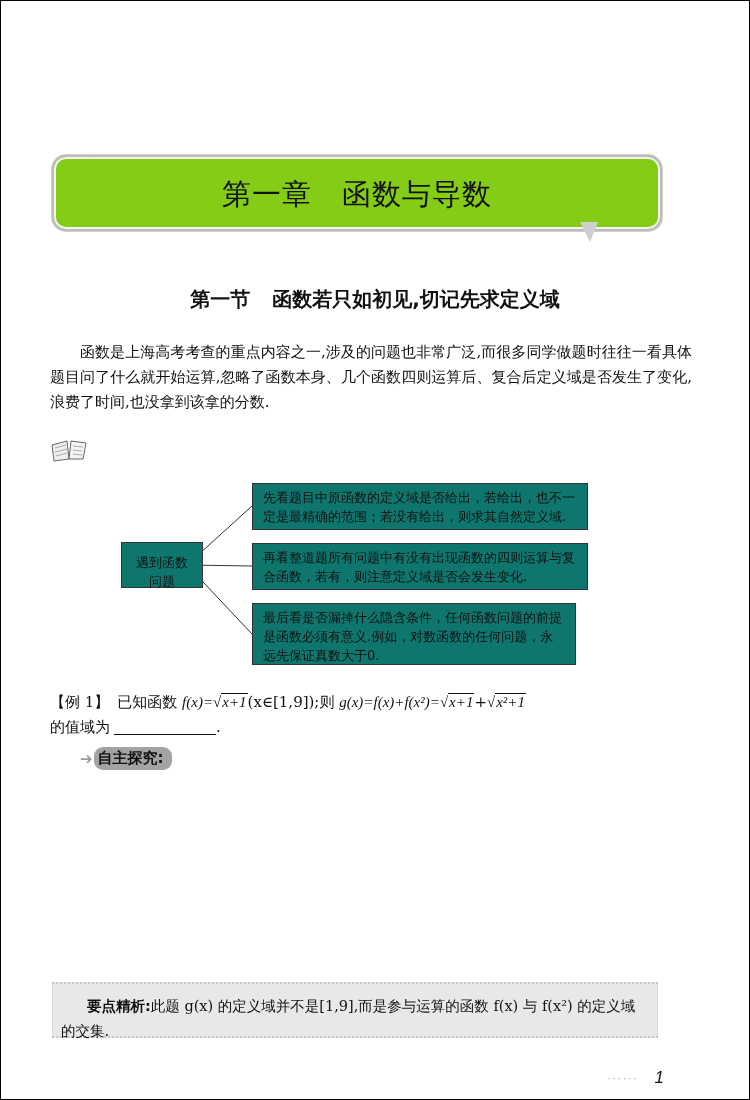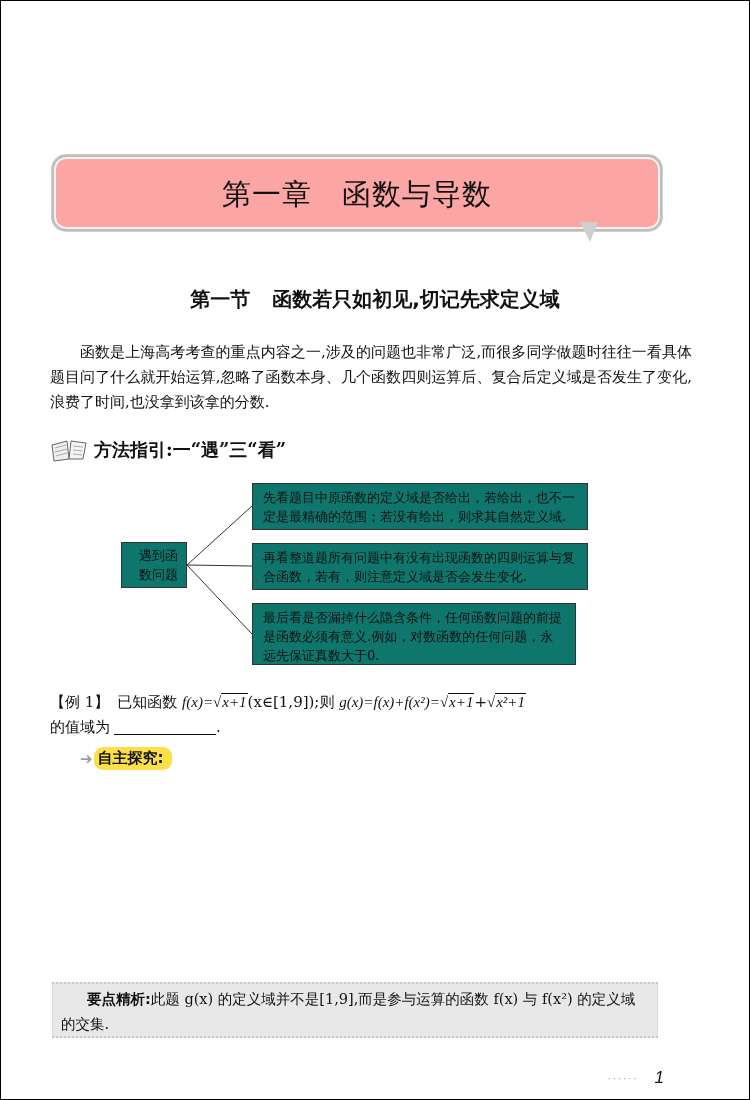--- a/index.html
+++ b/index.html
@@ -1,55 +1,55 @@
 <!DOCTYPE html>
 <html><head>
 <meta charset="utf-8">
 <style>
   html, body { margin: 0; padding: 0; background: #fff; }
   body { width: 750px; height: 1100px; position: relative; overflow: hidden;
          font-family: "DejaVu Serif", "Liberation Serif", serif; color: #111; }
   .page-frame { position: absolute; left: 0; top: 0; width: 748px; height: 1098px; border: 1px solid #000; }
   .chapter-banner { position: absolute; left: 52px; top: 155px; width: 606px; height: 72px;
-    background: #fca5a5; border: 2px solid #bdbdbd; border-radius: 14px;
+    background: #84cc16; border: 2px solid #bdbdbd; border-radius: 14px;
     box-shadow: inset 0 0 0 2px #f4f4f4, 0 0 0 1px #cfcfcf; }
   .banner-tail { position: absolute; left: 580px; top: 222px; width: 0; height: 0;
     border-left: 10px solid transparent; border-right: 8px solid transparent; border-top: 20px solid #cfcfcf; }
   .chapter-title { position: absolute; left: 0; right: 0; top: 18px; text-align: center;
     font-family: "DejaVu Sans", "Liberation Sans", sans-serif; font-size: 29px; letter-spacing: 1px; color: #111; }
   .chapter-title .gap { display: inline-block; width: 30px; }
   .section-title { position: absolute; left: 0; right: 0; top: 286px; text-align: center;
     font-family: "DejaVu Sans", "Liberation Sans", sans-serif; font-weight: bold; font-size: 20px; }
   .section-title .gap { display: inline-block; width: 22px; }
   .intro { position: absolute; left: 50px; top: 340px; width: 642px; font-size: 15px; line-height: 25px; text-align: justify; }
   .intro p { margin: 0; text-indent: 30px; }
   .method { position: absolute; left: 50px; top: 437px; display: flex; align-items: center; }
   .method .book { width: 38px; height: 26px; margin-right: 6px; }
   .method .label { font-weight: bold; font-size: 18px; }
   .diagram { position: absolute; left: 0; top: 0; width: 750px; height: 700px; pointer-events: none; }
   .node { position: absolute; border: 1.3px solid #333; background: #0f766e; font-size: 13px; line-height: 19px;
           padding: 4px 10px; box-sizing: border-box; pointer-events: auto; }
-  .node-root { left: 121px; top: 542px; width: 66px; height: 46px; padding: 3px 8px; text-align: right; }
+  .node-root { left: 121px; top: 542px; width: 82px; height: 46px; padding: 10px 8px; text-align: center; }
   .node-1 { left: 252px; top: 483px; width: 336px; height: 47px; }
   .node-2 { left: 252px; top: 543px; width: 336px; height: 47px; }
   .node-3 { left: 252px; top: 603px; width: 324px; height: 62px; }
   .example { position: absolute; left: 50px; top: 690px; width: 642px; font-size: 15px; line-height: 25px; }
   .example .tag { font-weight: normal; margin-right: 8px; }
   .math { font-family: "Liberation Serif", "DejaVu Serif", serif; font-style: italic; }
   .sqrt { display: inline-block; }
   .sqrt .rad { font-style: normal; }
   .sqrt .under { border-top: 1px solid #111; padding: 0 1px; }
   .blank { display: inline-block; width: 102px; border-bottom: 1px solid #111; height: 16px; vertical-align: -3px; margin-left: 4px; }
   .explore { position: absolute; left: 80px; top: 747px; display: flex; align-items: center; }
   .explore .arrow { color: #9a9a9a; font-size: 15px; margin-right: 1px; font-family: "DejaVu Sans", sans-serif; }
-  .explore .pill { background: #fde047; border-radius: 9px; padding: 2px 8px 2px 4px;
+  .explore .pill { background: #a3a3a3; border-radius: 9px; padding: 2px 8px 2px 4px;
     font-family: "DejaVu Sans", "Liberation Sans", sans-serif; font-weight: bold; font-size: 15px; }
   .keypoint { position: absolute; left: 52px; top: 982px; width: 606px; height: 56px; background: #e8e8e8;
     border-top: 2px dotted #c6c6c6; border-bottom: 2px dotted #c6c6c6; border-left: 1px dotted #c6c6c6; border-right: 1px dotted #c6c6c6;
-    font-size: 14.5px; line-height: 25px; padding: 3px 8px; box-sizing: border-box; }
+    font-size: 14.5px; line-height: 25px; padding: 10px 8px; box-sizing: border-box; }
   .keypoint .kp-label { font-weight: bold; margin-left: 26px; font-family: "DejaVu Sans", sans-serif; }
   .footer { position: absolute; right: 86px; top: 1068px; display: flex; align-items: center; }
   .footer .dots { color: #999; letter-spacing: 2px; font-size: 10px; margin-right: 16px; }
   .footer .num { font-family: "Liberation Sans", sans-serif; font-style: italic; font-size: 17px; }
 </style>
 </head>
 <body>
 
 <div class="page-frame"></div>
 
@@ -67,21 +67,20 @@
 <div class="intro">
   <p>函数是上海高考考查的重点内容之一,涉及的问题也非常广泛,而很多同学做题时往往一看具体题目问了什么就开始运算,忽略了函数本身、几个函数四则运算后、复合后定义域是否发生了变化,浪费了时间,也没拿到该拿的分数.</p>
 </div>
 
 <div class="method">
   <svg class="book" viewBox="0 0 38 26">
     <path d="M2 8 L17 4 L19 22 L4 24 Z" fill="#eee" stroke="#666" stroke-width="1"></path>
     <path d="M19 22 L21 4 L36 6 L33 22 Z" fill="#f4f4f4" stroke="#666" stroke-width="1"></path>
     <path d="M5 11 L16 8 M5 15 L17 12 M6 19 L17 16 M23 9 L33 10 M23 13 L32 14 M23 17 L32 18" stroke="#999" stroke-width="0.8"></path>
   </svg>
-  <span class="label">方法指引:一“遇”三“看”</span>
 </div>
 
 <svg class="diagram" viewBox="0 0 750 700">
   <line x1="187" y1="565" x2="252" y2="506" stroke="#333" stroke-width="1"></line>
   <line x1="187" y1="565" x2="252" y2="566" stroke="#333" stroke-width="1"></line>
   <line x1="187" y1="565" x2="252" y2="634" stroke="#333" stroke-width="1"></line>
 </svg>
 <div class="node node-root">遇到函数问题</div>
 <div class="node node-1">先看题目中原函数的定义域是否给出，若给出，也不一定是最精确的范围；若没有给出，则求其自然定义域.</div>
 <div class="node node-2">再看整道题所有问题中有没有出现函数的四则运算与复合函数，若有，则注意定义域是否会发生变化.</div>

